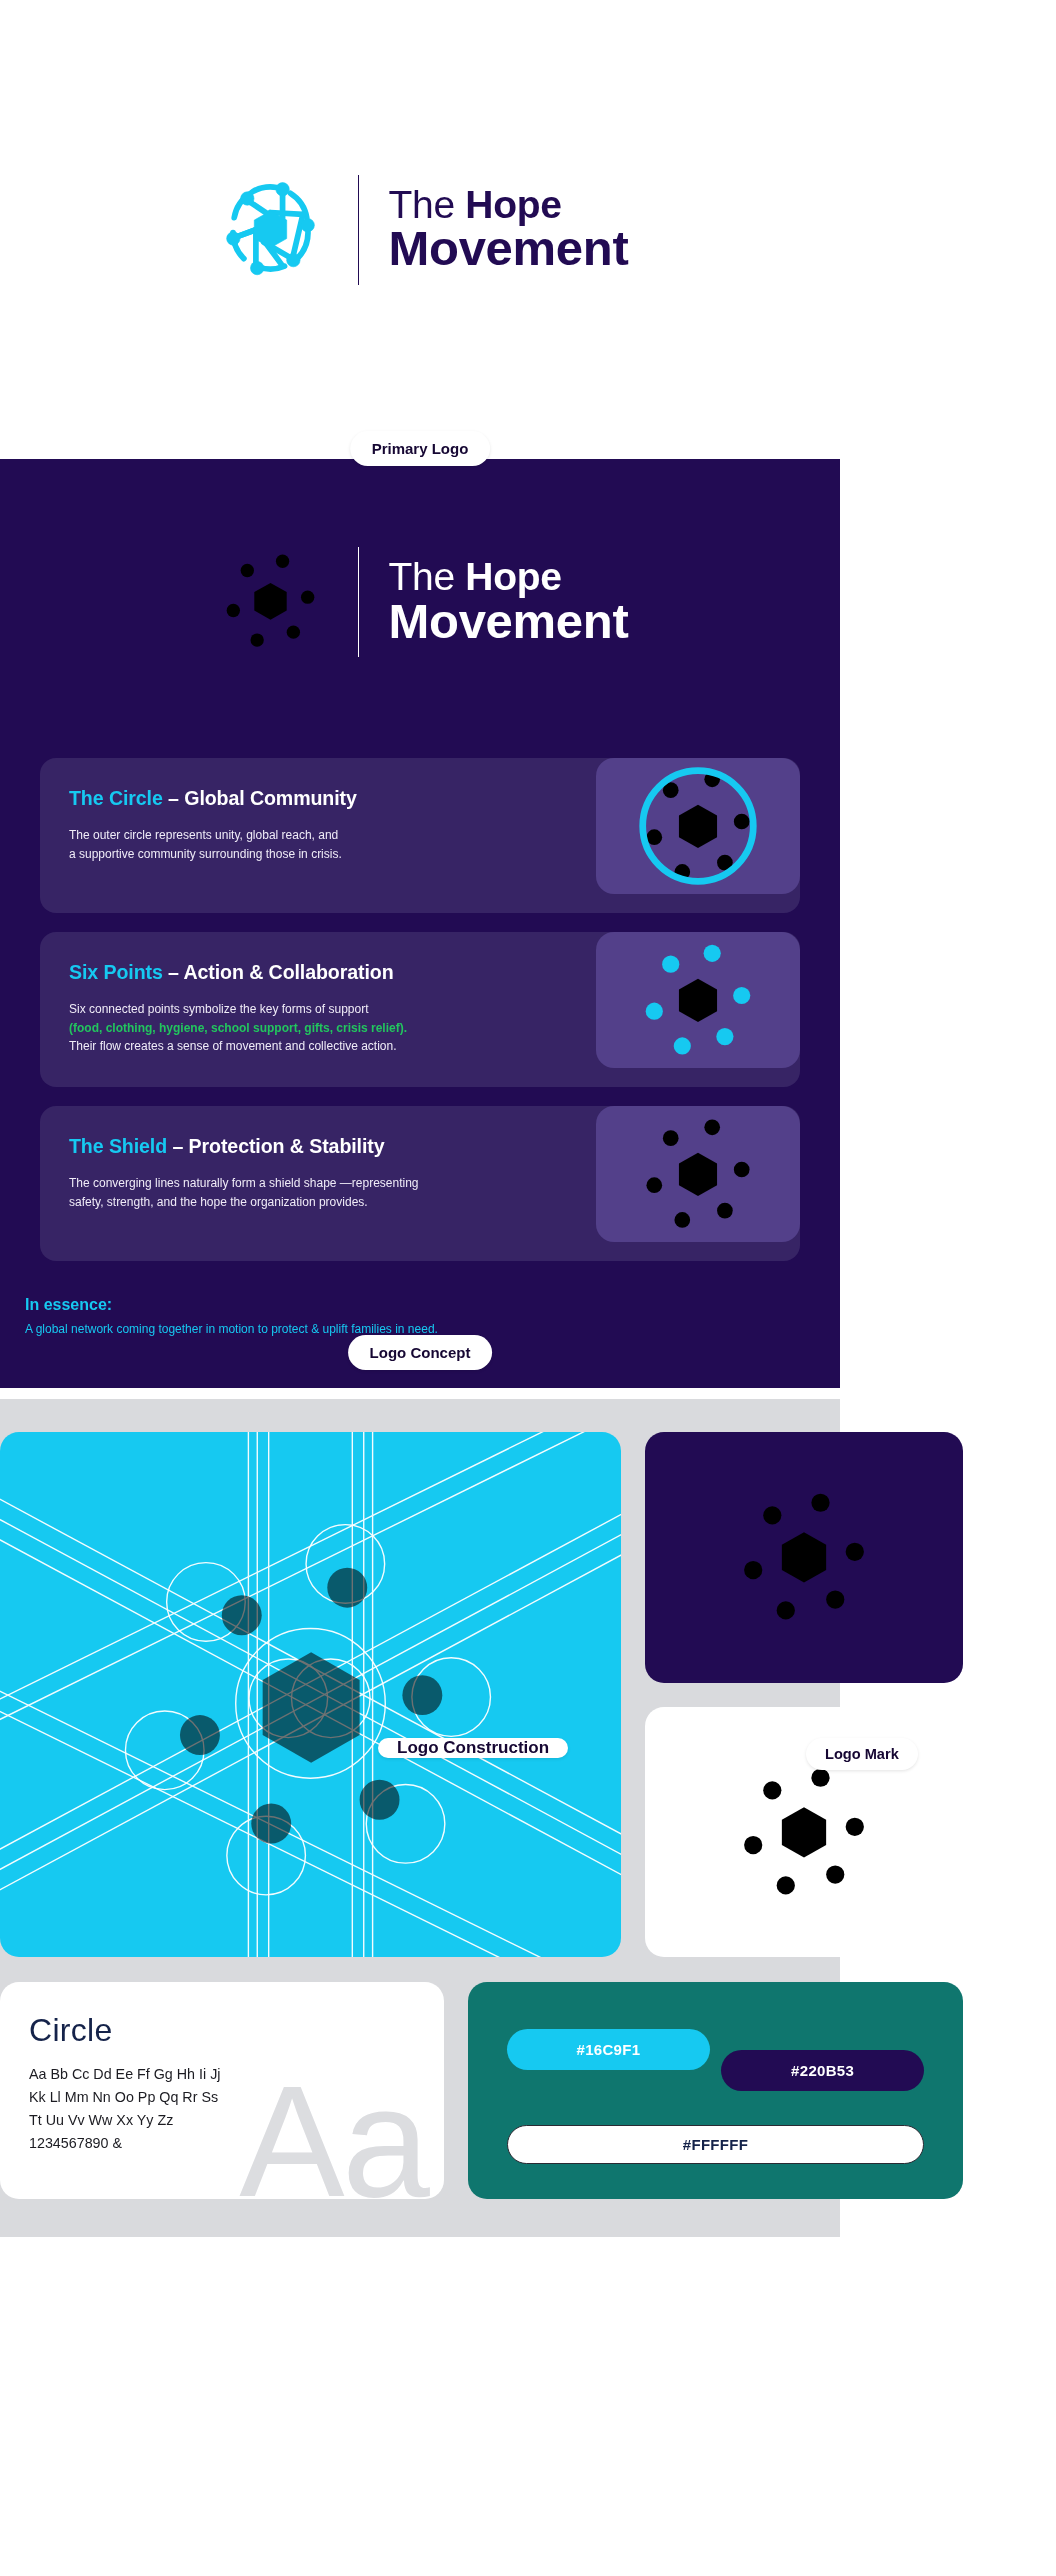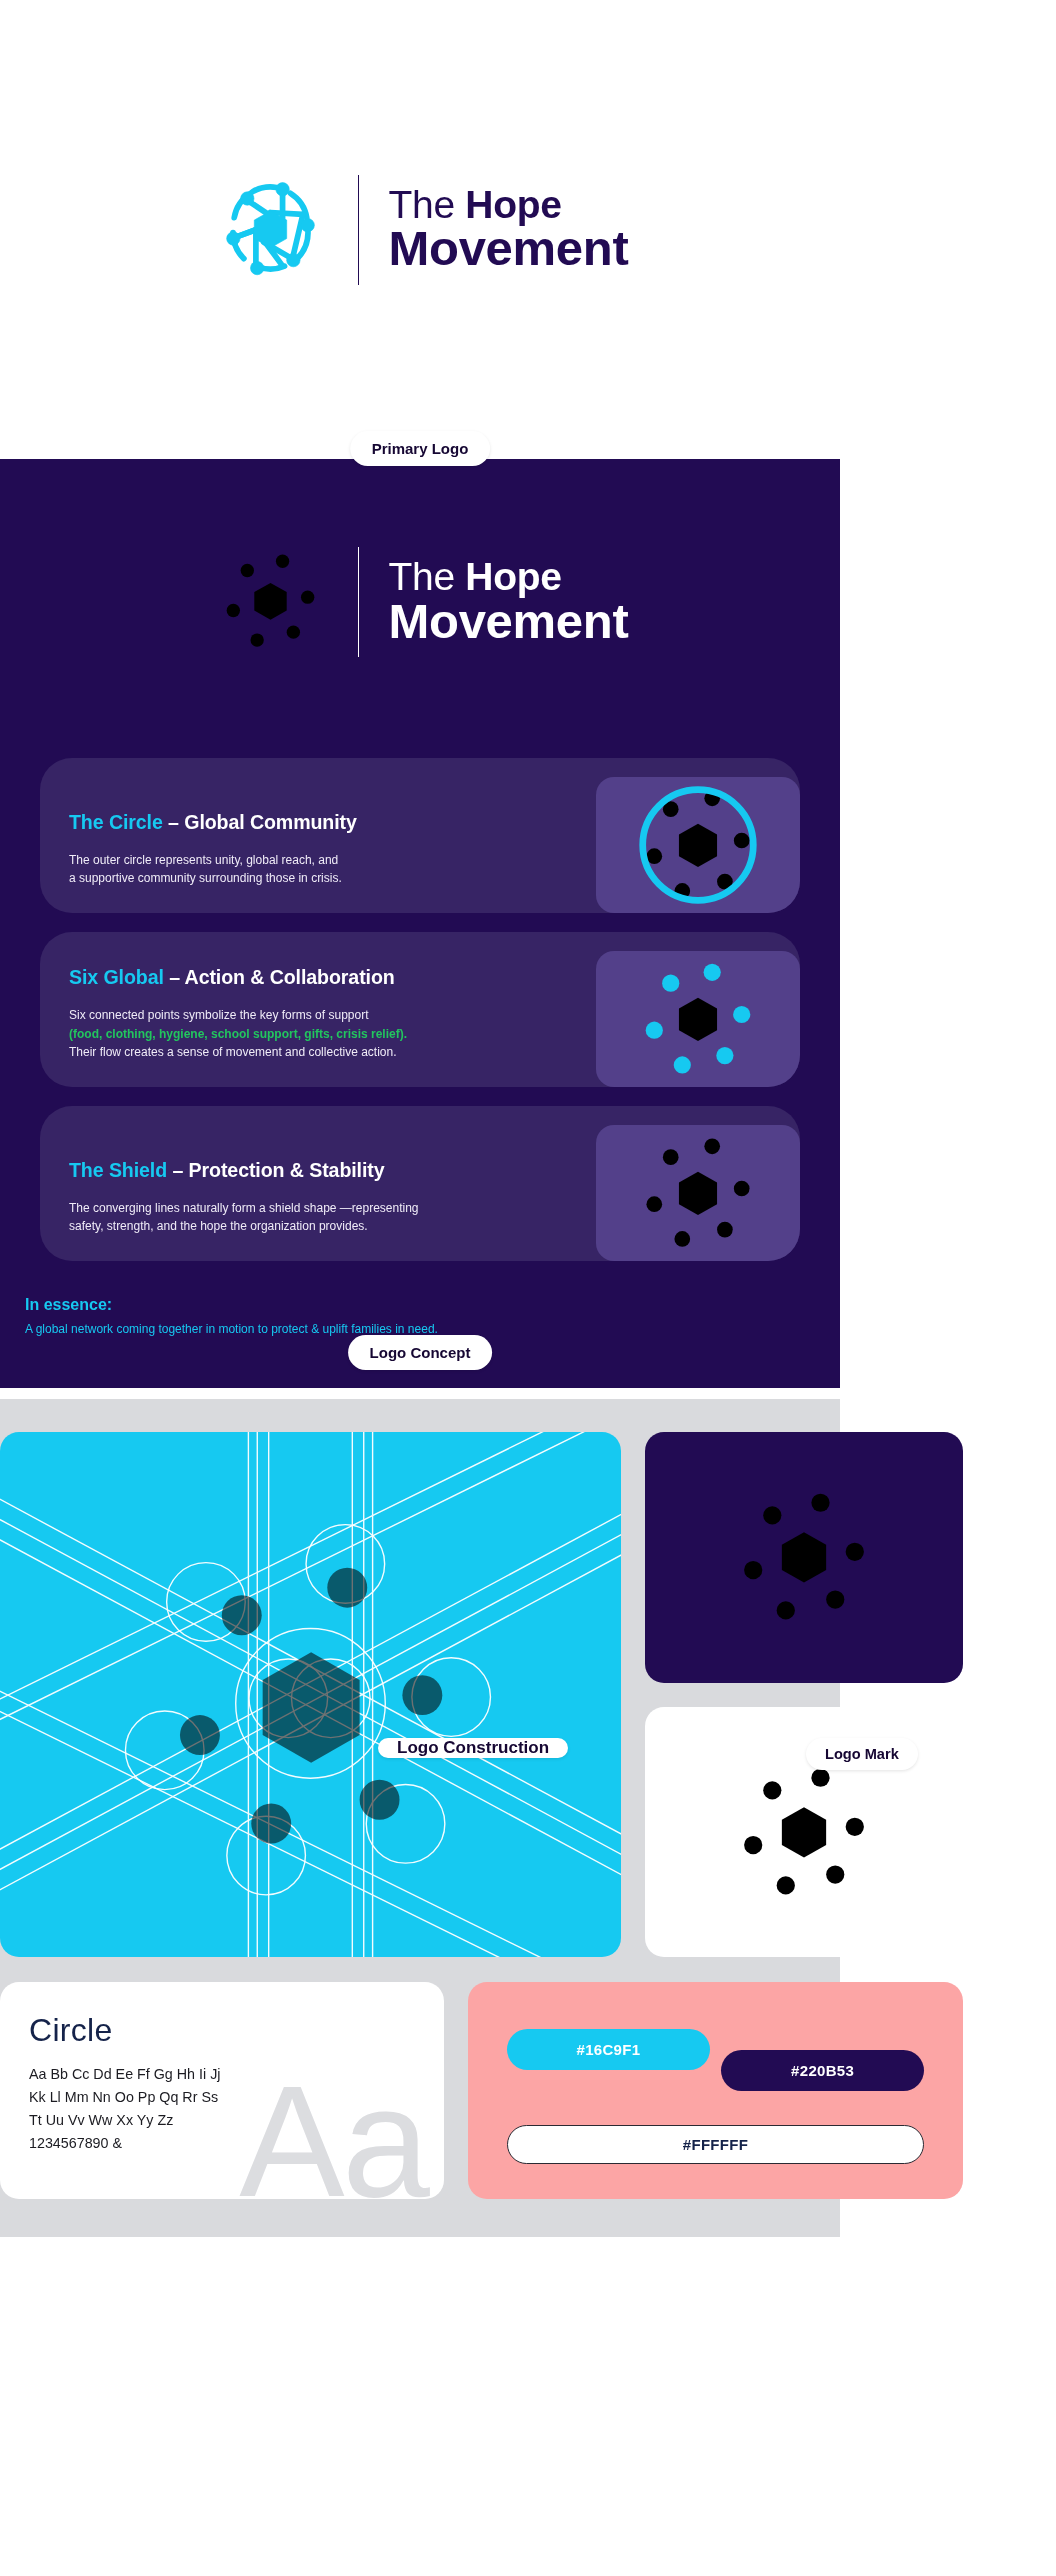--- a/index.html
+++ b/index.html
@@ -84,24 +84,24 @@
   }
 
   
   .concept-list {
     width: 760px;
     margin: 0 auto;
     padding-top: 12.7px;
   }
   .concept-card {
     background: #372465;
-    border-radius: 32px;
+    border-radius: 16px;
     margin-bottom: 19px;
     display: flex;
-    align-items: flex-end;
+    align-items: flex-start;
     min-height: 155px;
     position: relative;
     overflow: hidden;
   }
   .cc-text {
     flex: 1 1 auto;
     padding: 29px 25px 25px 29px;
     display: flex;
     flex-direction: column;
     justify-content: center;
@@ -224,21 +224,21 @@
     font-size: 158px;
     line-height: 1;
     color: #dcdde0;
     font-weight: 400;
     z-index: 1;
     letter-spacing: -2.5px;
   }
 
   .palette-panel {
     flex: 1 1 auto;
-    background: #fca5a5;
+    background: #0f766e;
     border-radius: 19px;
     padding: 47px 39px 35px;
     min-height: 204px;
     display: flex;
     flex-direction: column;
     justify-content: center;
     gap: 34px;
   }
   .swatch-row { display: flex; gap: 11.4px; }
   .swatch {
@@ -369,21 +369,21 @@
               </g>
 
             <circle cx="85" cy="85" r="74" fill="none" stroke="#16C9F1" stroke-width="9"></circle>
           </svg>
         </div>
       </div>
 
       <div class="concept-card" style="background: rgb(55, 36, 101);">
         <div class="cc-text">
           <div class="cc-title">
-            <span class="hl">Six Global</span><span> – Action &amp; Collaboration</span>
+            <span class="hl">Six Points</span><span> – Action &amp; Collaboration</span>
           </div>
           <div class="cc-body">
             <div>Six connected points symbolize the key forms of support</div>
             <div><b>(food, clothing, hygiene, school support, gifts, crisis relief).</b></div>
             <div>Their flow creates a sense of movement and collective action.</div>
           </div>
         </div>
         <div class="cc-icon" style="background: rgb(83, 64, 138);">
           <svg width="136" height="136" viewBox="-6 -6 182 182">
             <g class="v-grey-nodeless">

